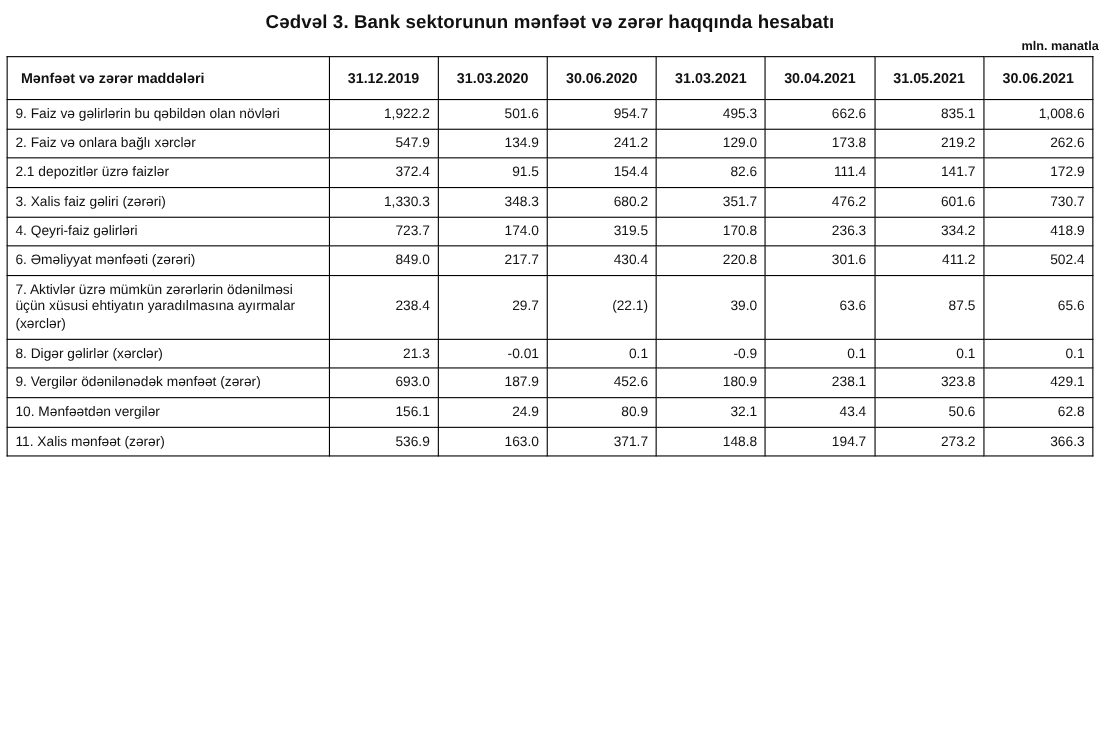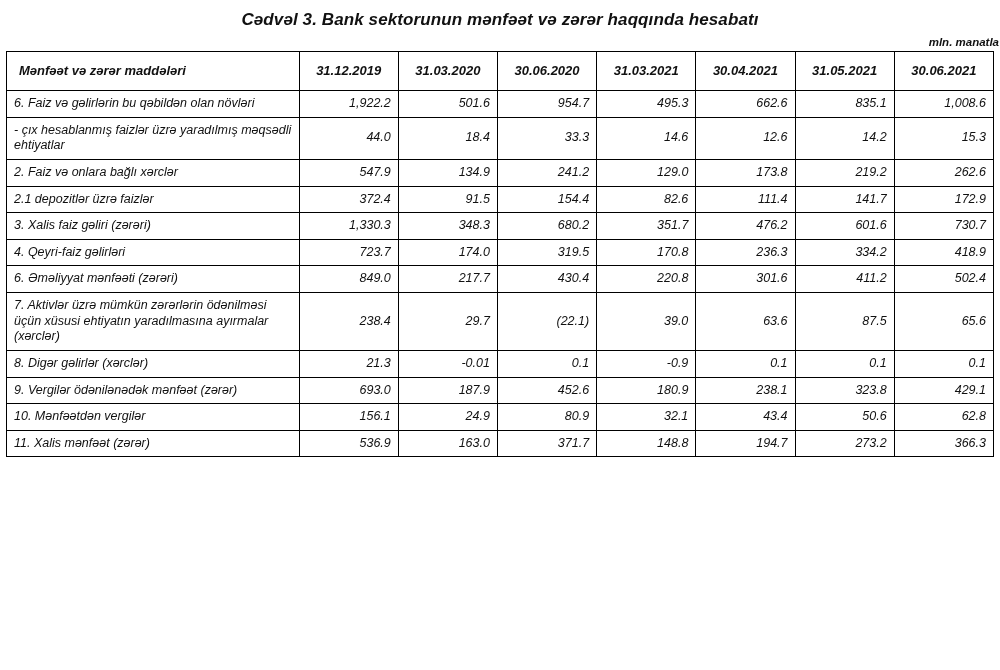--- a/index.html
+++ b/index.html
@@ -12,21 +12,20 @@
     height: 670px;
     font-family: "Liberation Sans", sans-serif;
     color: #111111;
     overflow: hidden;
   }
   .page {
     width: 1000px;
     height: 670px;
     position: relative;
     box-sizing: border-box;
-    font-style: italic;
   }
   .title {
     text-align: center;
     font-size: 17px;
     font-weight: bold;
     padding-top: 10px;
     padding-bottom: 6px;
     letter-spacing: 0.1px;
   }
   .unit {
@@ -107,38 +106,28 @@
             <th>31.03.2020</th>
             <th>30.06.2020</th>
             <th>31.03.2021</th>
             <th>30.04.2021</th>
             <th>31.05.2021</th>
             <th>30.06.2021</th>
           </tr>
       </thead>
       <tbody>
           <tr>
-            <td class="label">6. Faiz və gəlirlərin bu qəbildən olan növləri</td>
+            <td class="label">9. Faiz və gəlirlərin bu qəbildən olan növləri</td>
             <td class="num">1,922.2</td>
             <td class="num">501.6</td>
             <td class="num">954.7</td>
             <td class="num">495.3</td>
             <td class="num">662.6</td>
             <td class="num">835.1</td>
             <td class="num">1,008.6</td>
-          </tr>
-          <tr>
-            <td class="label indent2">-  çıx hesablanmış faizlər üzrə yaradılmış məqsədli ehtiyatlar</td>
-            <td class="num">44.0</td>
-            <td class="num">18.4</td>
-            <td class="num">33.3</td>
-            <td class="num">14.6</td>
-            <td class="num">12.6</td>
-            <td class="num">14.2</td>
-            <td class="num">15.3</td>
           </tr>
           <tr>
             <td class="label">2. Faiz və onlara bağlı xərclər</td>
             <td class="num">547.9</td>
             <td class="num">134.9</td>
             <td class="num">241.2</td>
             <td class="num">129.0</td>
             <td class="num">173.8</td>
             <td class="num">219.2</td>
             <td class="num">262.6</td>

